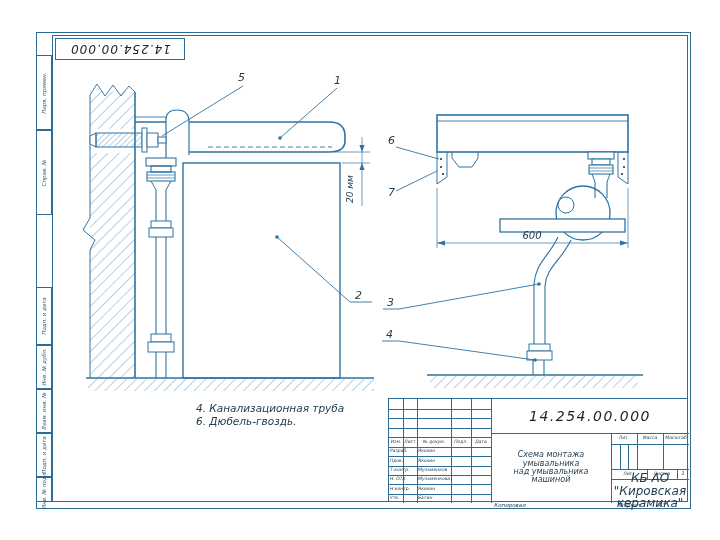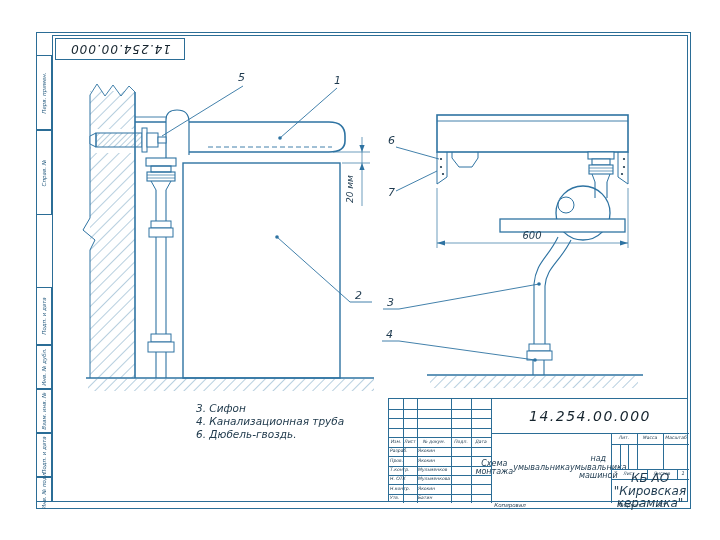--- a/index.html
+++ b/index.html
@@ -195,21 +195,20 @@
       <text x="387" y="306">3</text>
       <text x="386" y="338">4</text>
     </g>
     <g font-size="9">
       <text transform="translate(353,203) rotate(-90)">20 мм</text>
       <text x="532" y="239" text-anchor="middle" font-size="10">600</text>
     </g>
   </svg>
 
   <div class="abs plist" style="left:196px;top:402px;">
-    <div>3. Сифон</div>
     <div>4. Канализационная труба</div>
     <div>6. Дюбель-гвоздь.</div>
   </div>
 
   <div class="abs" style="left:388px;top:398px;width:300px;height:104px;border:1.3px solid #2b6d96;box-sizing:border-box;">
 
     <div class="vl" style="left:102px;top:0;height:104px;"></div>
     <div class="vl" style="left:14px;top:0;height:104px;"></div>
     <div class="vl" style="left:28px;top:0;height:104px;"></div>
     <div class="vl" style="left:62px;top:0;height:104px;"></div>
@@ -241,21 +240,21 @@
     <div class="lbl" style="left:29px;top:76px;width:33px;height:9px;font-size:4.5px;justify-content:flex-start;">Мульменкова</div>
     <div class="lbl" style="left:1px;top:85px;width:27px;height:10px;font-size:4.5px;justify-content:flex-start;">Н.контр.</div>
     <div class="lbl" style="left:29px;top:85px;width:33px;height:10px;font-size:4.5px;justify-content:flex-start;">Якокин</div>
     <div class="lbl" style="left:1px;top:95px;width:27px;height:9px;font-size:4.5px;justify-content:flex-start;">Утв.</div>
     <div class="lbl" style="left:29px;top:95px;width:33px;height:9px;font-size:4.5px;justify-content:flex-start;">Батин</div>
 
     <div class="lbl" style="left:102px;top:0;width:198px;height:34px;font-size:14px;color:#16242e;letter-spacing:1.5px;">14.254.00.000</div>
     <div class="hl" style="left:102px;top:34px;width:198px;"></div>
     <div class="vl" style="left:222px;top:34px;height:70px;"></div>
 
-    <div class="lbl" style="left:104px;top:36px;width:116px;height:66px;font-size:8px;flex-direction:row;">
+    <div class="lbl" style="left:104px;top:36px;width:116px;height:66px;font-size:8px;flex-direction:column;">
       <div>Схема монтажа</div>
       <div>умывальника</div>
       <div>над умывальника машиной</div>
     </div>
 
     <div class="hl" style="left:222px;top:45px;width:78px;"></div>
     <div class="hl" style="left:222px;top:70px;width:78px;"></div>
     <div class="hl" style="left:222px;top:80px;width:78px;"></div>
     <div class="vl" style="left:248px;top:34px;height:36px;"></div>
     <div class="vl" style="left:274px;top:34px;height:36px;"></div>

